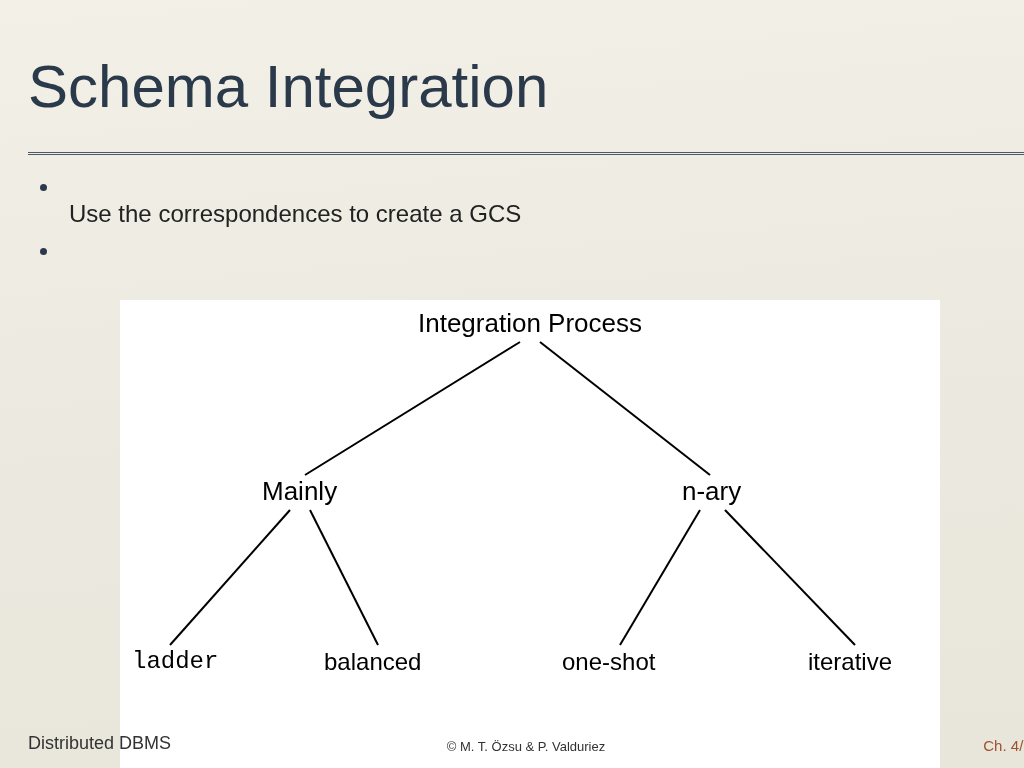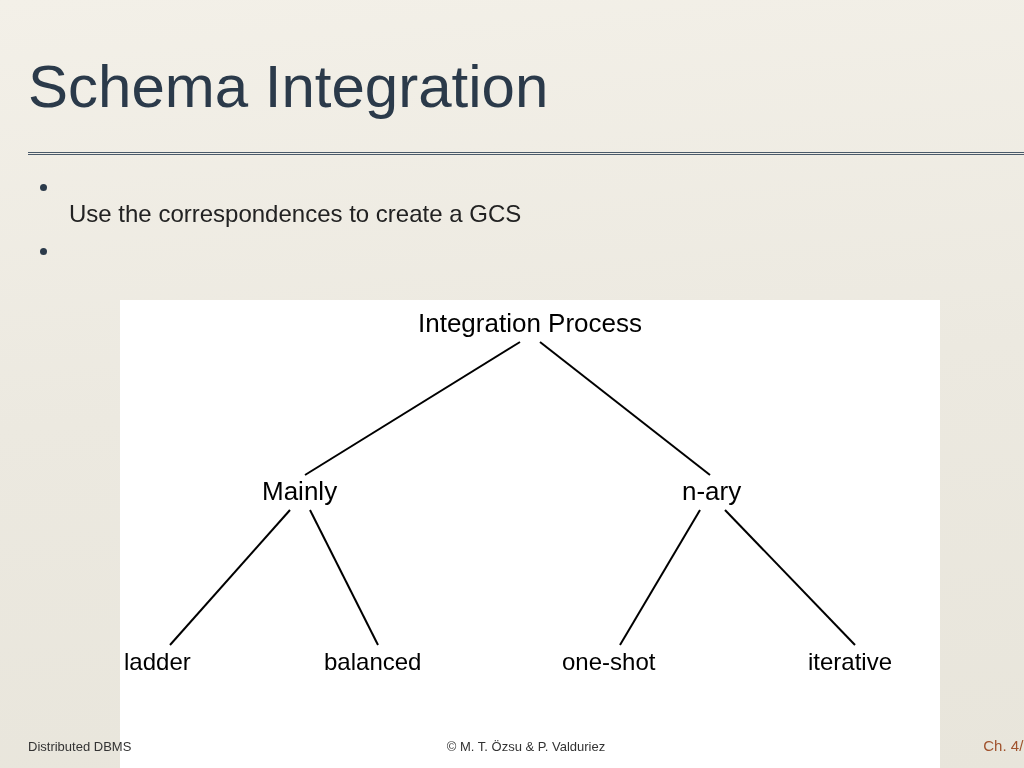--- a/index.html
+++ b/index.html
@@ -86,36 +86,36 @@
   .d-mid {
     font-size: 26px;
     top: 176px;
   }
   .d-binary { left: 142px; }
   .d-nary { left: 562px; }
   .d-leaf {
     font-size: 24px;
     top: 348px;
   }
-  .d-ladder { left: 4px; }
+  .d-ladder { left: 12px; font-family: Liberation Mono, monospace; }
   .d-balanced { left: 204px; }
   .d-oneshot { left: 442px; }
   .d-iterative { left: 688px; }
   .footer {
     position: absolute;
     bottom: 14px;
     left: 0;
     right: 0;
     height: 20px;
   }
   .footer-left {
     position: absolute;
     left: 28px;
     bottom: 0;
-    font-size: 13px;
+    font-size: 18px;
     color: #333;
   }
   .footer-center {
     position: absolute;
     left: 50%;
     transform: translateX(-50%);
     bottom: 0;
     font-size: 13px;
     color: #333;
   }

